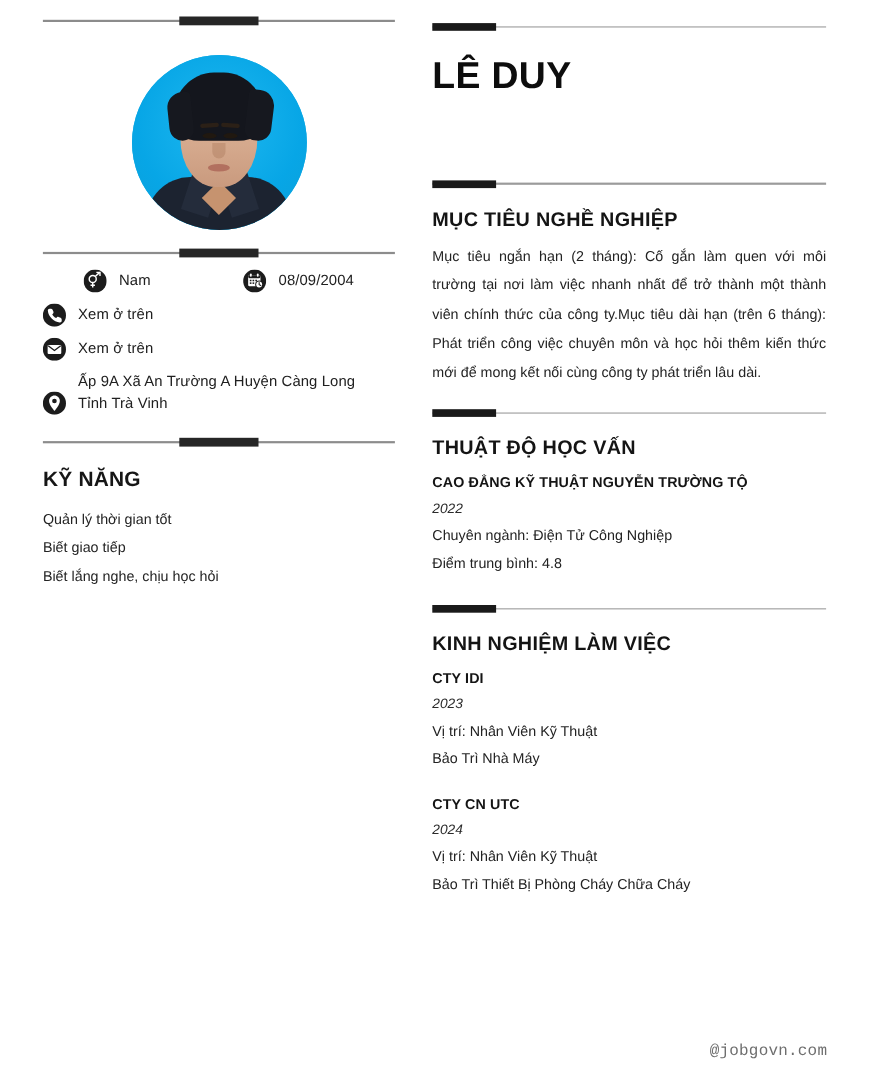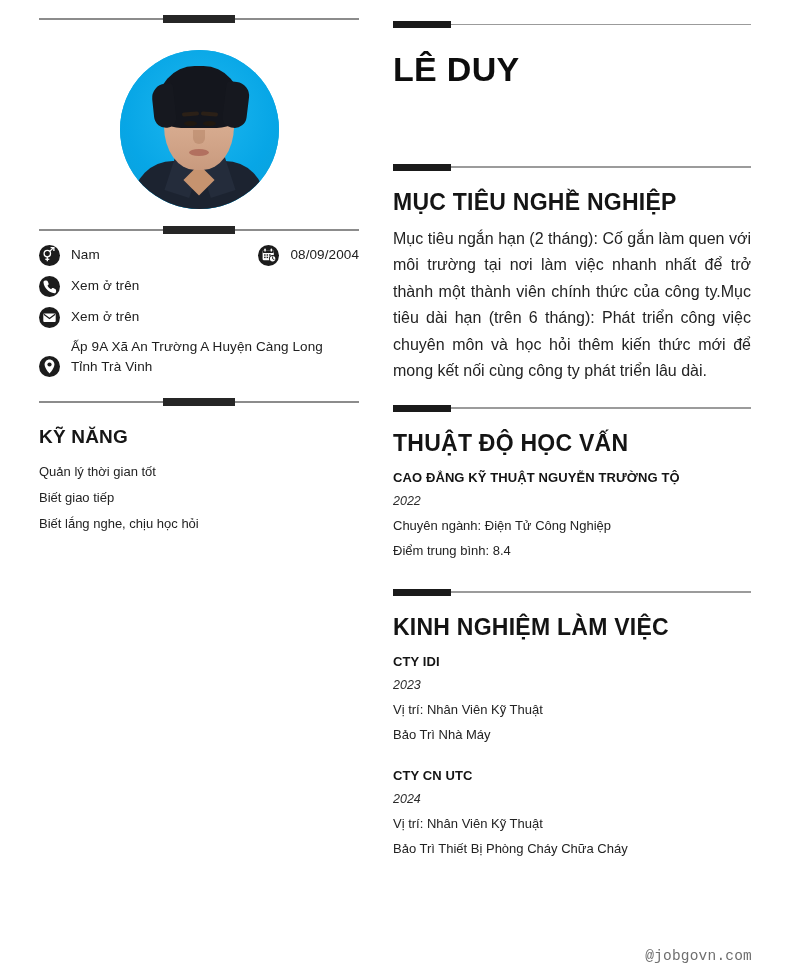--- a/index.html
+++ b/index.html
@@ -224,21 +224,21 @@
   
   .contact {
     margin-top: 10px;
   }
   .contact-row {
     display: flex;
     align-items: flex-start;
     margin-bottom: 9px;
   }
   .contact-row.pair {
-    justify-content: space-between;
+    justify-content: center;
   }
   .cell {
     display: flex;
     align-items: flex-start;
   }
   .cell.gender { width: 145px; }
   .ic {
     flex: 0 0 auto;
     width: 21px;
     height: 21px;
@@ -284,29 +284,29 @@
   }
   .subtitle {
     font-size: 15.5px;
     font-weight: 700;
     color: #131313;
     margin-top: 23px;
     letter-spacing: 0.05px;
   }
 
   .sec-head {
-    font-size: 23px;
+    font-size: 18px;
     font-weight: 700;
     letter-spacing: 0.25px;
     color: #141414;
     margin-top: 18px;
     margin-bottom: 10px;
   }
   .body-text {
-    font-size: 16px;
+    font-size: 13px;
     line-height: 26.5px;
     text-align: justify;
     color: #232323;
   }
 
   .entry { margin-bottom: 2px; }
   .entry + .entry { margin-top: 18px; }
   .entry-title {
     font-size: 13px;
     font-weight: 700;
@@ -491,21 +491,21 @@
     <div style="height:20px"></div>
     <div class="div-right">
       <div class="thin"></div>
       <div class="thick"></div>
     </div>
     <div class="sec-head">THUẬT ĐỘ HỌC VẤN</div>
     <div class="entry">
       <div class="entry-title">CAO ĐẲNG KỸ THUẬT NGUYỄN TRƯỜNG TỘ</div>
       <div class="entry-year">2022</div>
       <div class="entry-line">Chuyên ngành: Điện Tử Công Nghiệp</div>
-      <div class="entry-line">Điểm trung bình: 8.4</div>
+      <div class="entry-line">Điểm trung bình: 4.8</div>
     </div>
 
     <div style="height:24px"></div>
     <div class="div-right">
       <div class="thin"></div>
       <div class="thick"></div>
     </div>
     <div class="sec-head">KINH NGHIỆM LÀM VIỆC</div>
 
     <div class="entry">

